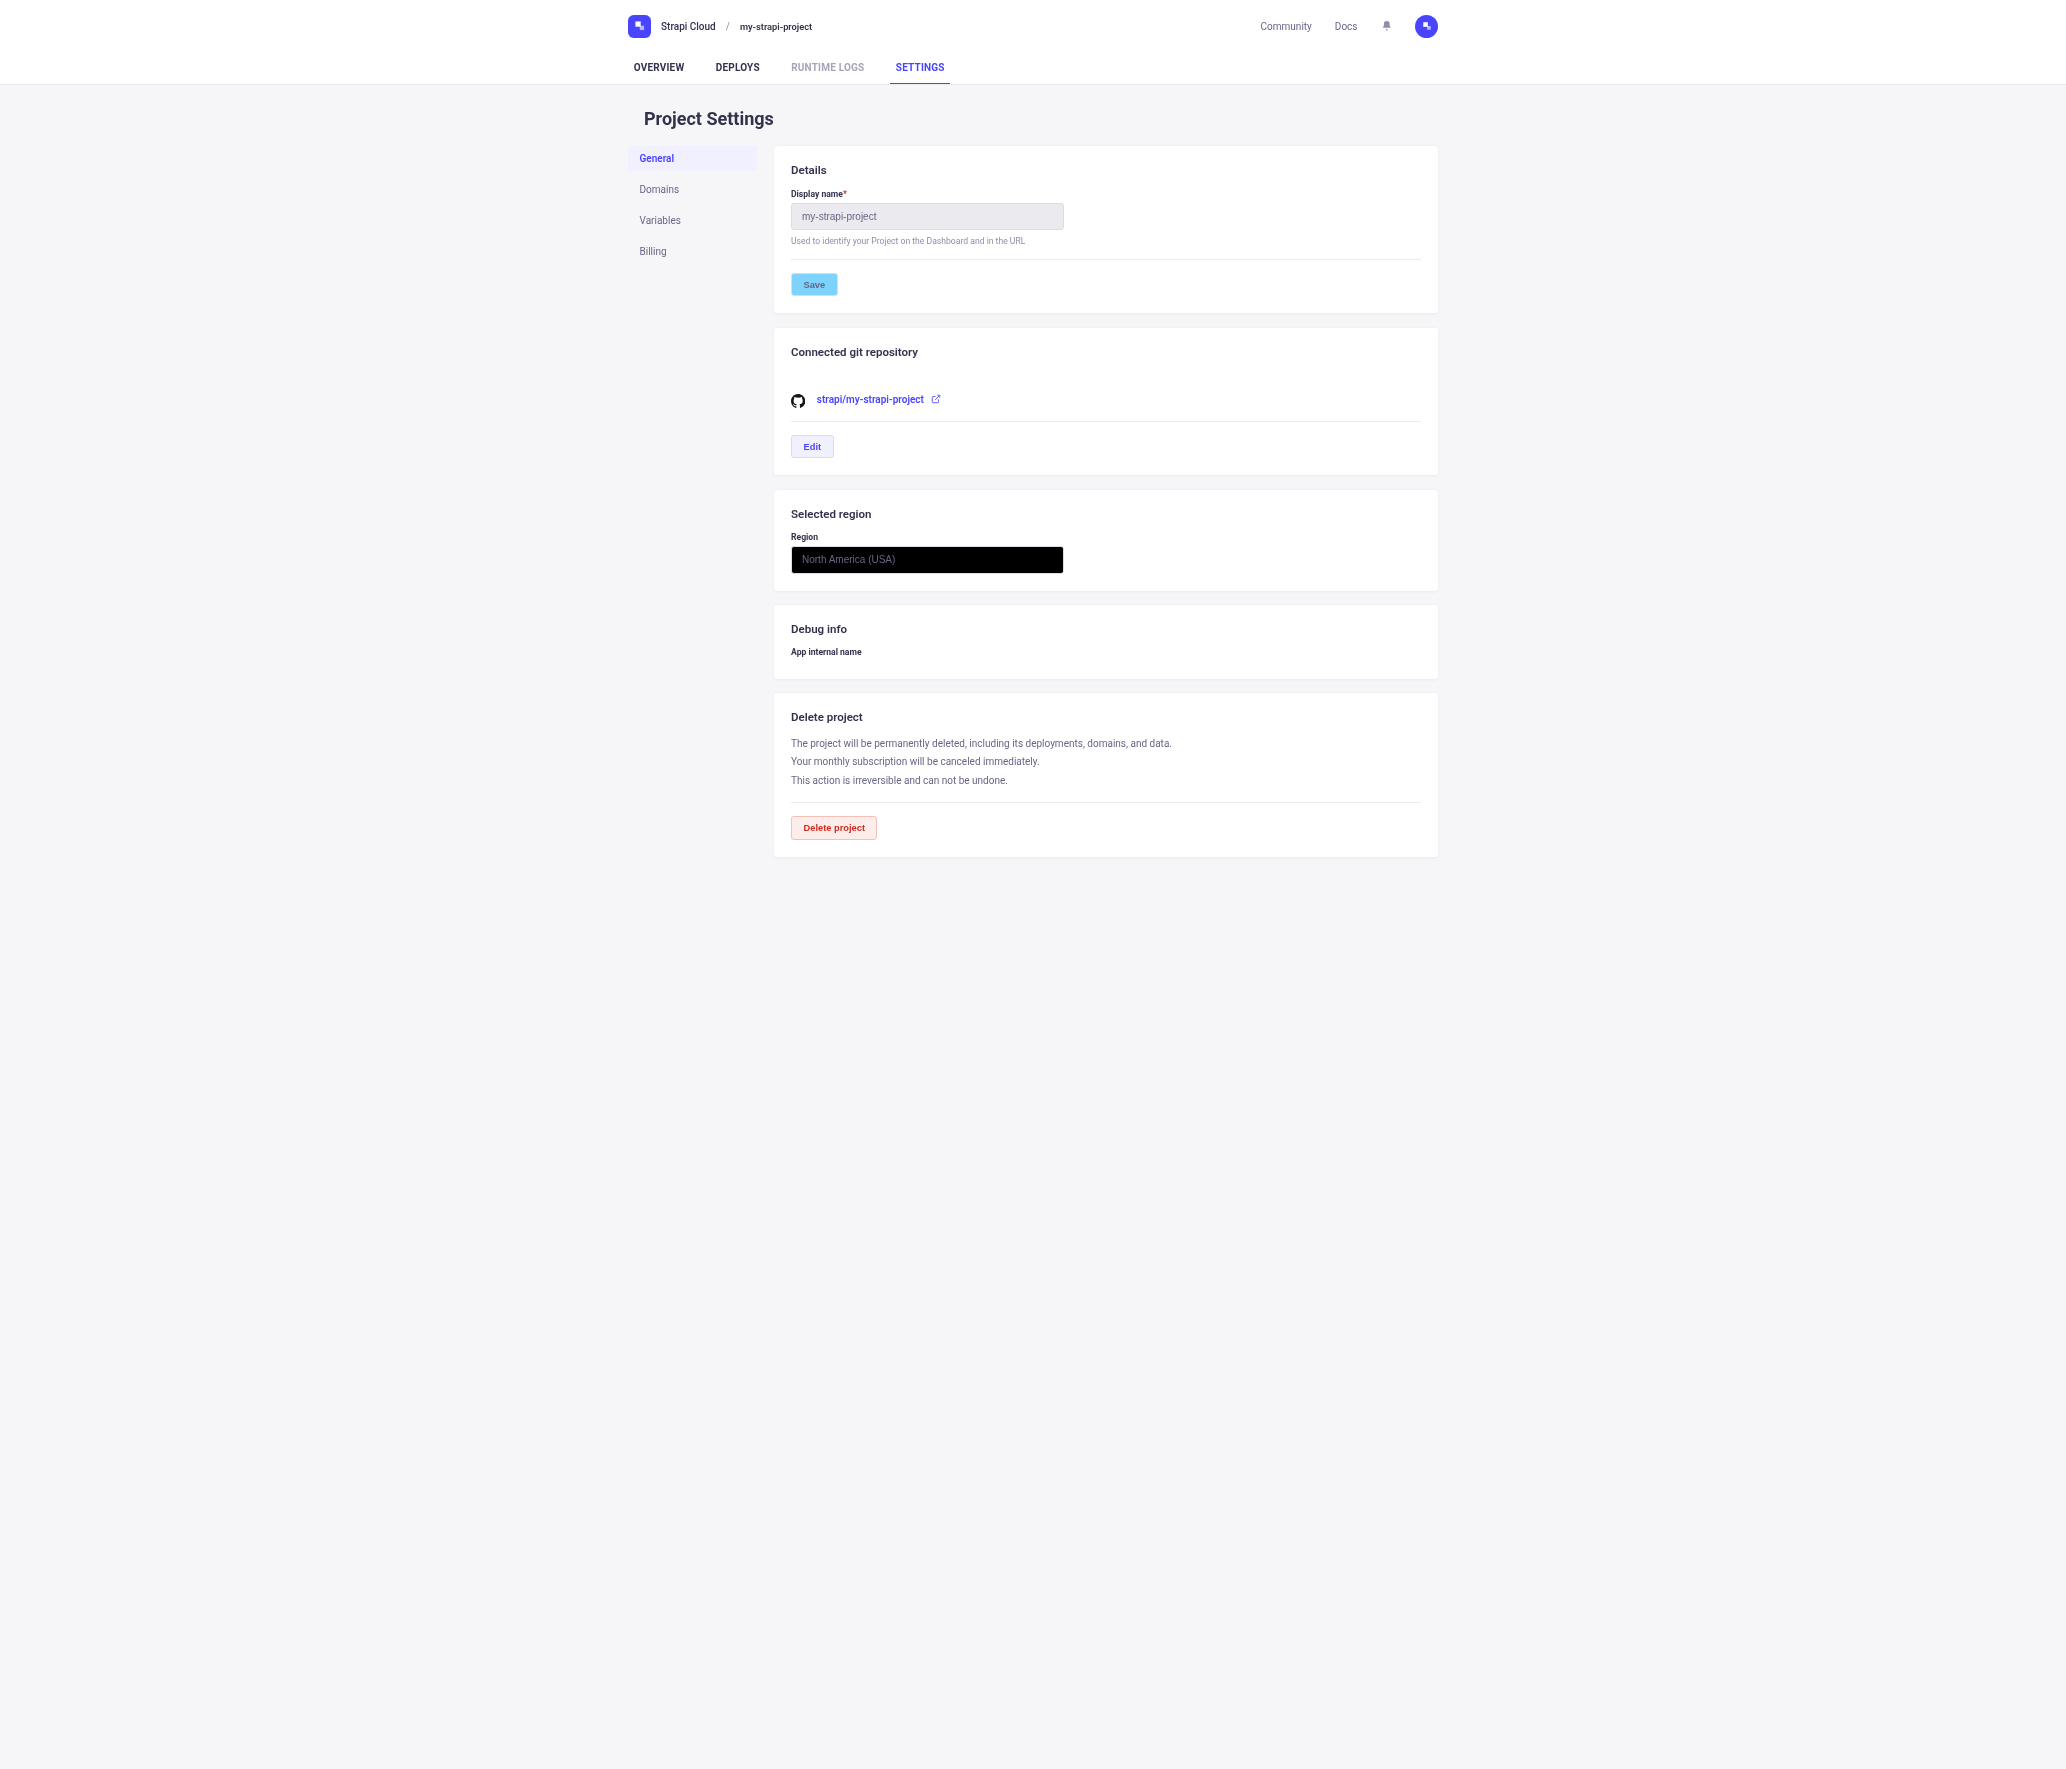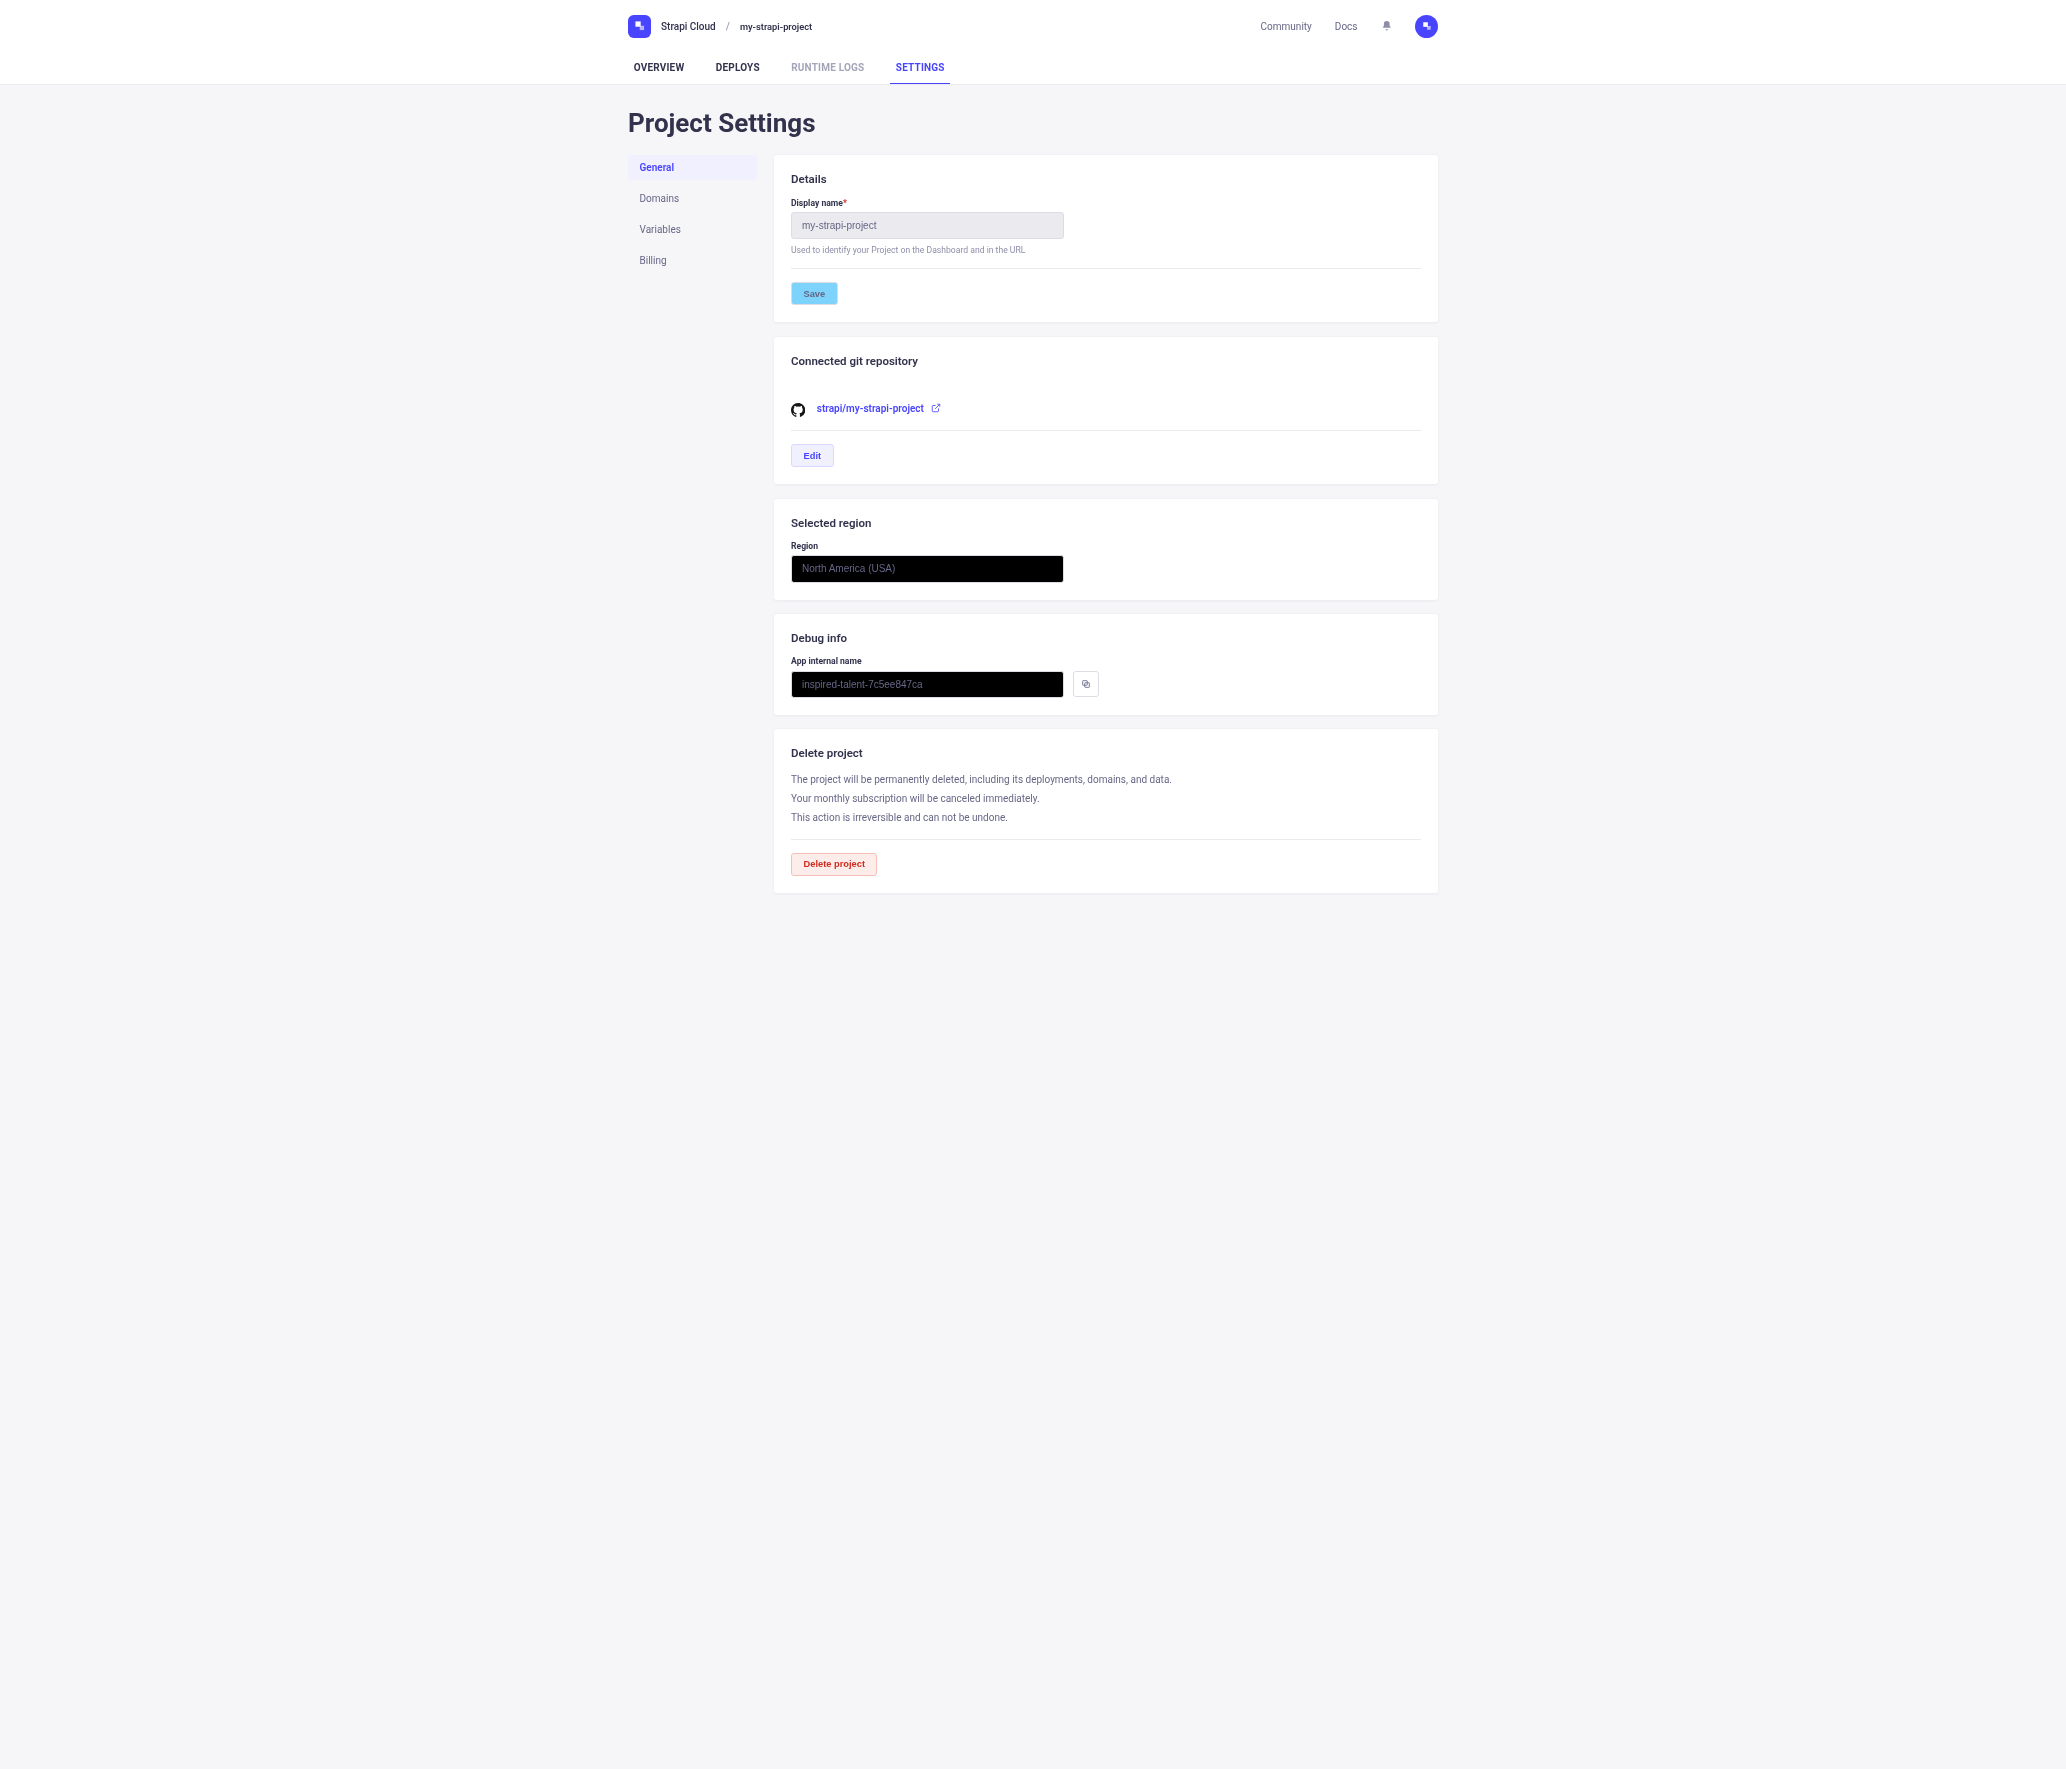--- a/index.html
+++ b/index.html
@@ -69,24 +69,24 @@
   .tab.inactive{color:#A5A5BA;}
   .tab.dark{color:var(--text-dark);}
   .tab.active{color:var(--primary);border-bottom-color:var(--primary);}
   
   .main{
     max-width:844px;
     margin:0 auto;
     padding:23px 17px 43px;
   }
   .page-title{
-    font-size:26px;
+    font-size:18px;
     font-weight:700;
     color:var(--text-dark);
-    margin:0 0 17px;
+    margin:0 16px 17px;
   }
   .layout{display:flex;gap:17px;align-items:flex-start;}
   .sidebar{width:129px;flex-shrink:0;}
   .side-item{
     padding:7.2px 11.5px;
     border-radius:2.9px;
     color:var(--text-mid);
     font-size:10px;
     cursor:pointer;
     margin-bottom:5.7px;
@@ -222,29 +222,20 @@
 
       <div class="card">
         <h2 class="card-title">Selected region</h2>
         <label class="label">Region</label>
         <input class="input readonly" readonly="" value="North America (USA)" style="">
       </div>
 
       <div class="card">
         <h2 class="card-title">Debug info</h2>
         <label class="label">App internal name</label>
-        <div class="debug-row">
-          <input class="input readonly" readonly="" value="inspired-talent-7c5ee847ca" style="">
-          <button class="icon-btn">
-            <svg width="10" height="10" viewBox="0 0 24 24" fill="none" stroke="currentColor" stroke-width="2">
-                <rect x="9" y="9" width="11" height="11" rx="1"></rect>
-                <rect x="4" y="4" width="11" height="11" rx="1"></rect>
-              </svg>
-          </button>
-        </div>
       </div>
 
       <div class="card">
         <h2 class="card-title">Delete project</h2>
         <p class="delete-text">The project will be permanently deleted, including its deployments, domains, and data.</p>
         <p class="delete-text">Your monthly subscription will be canceled immediately.</p>
         <p class="delete-text">This action is irreversible and can not be undone.</p>
         <hr class="divider">
         <button class="btn btn-danger">Delete project</button>
       </div>

